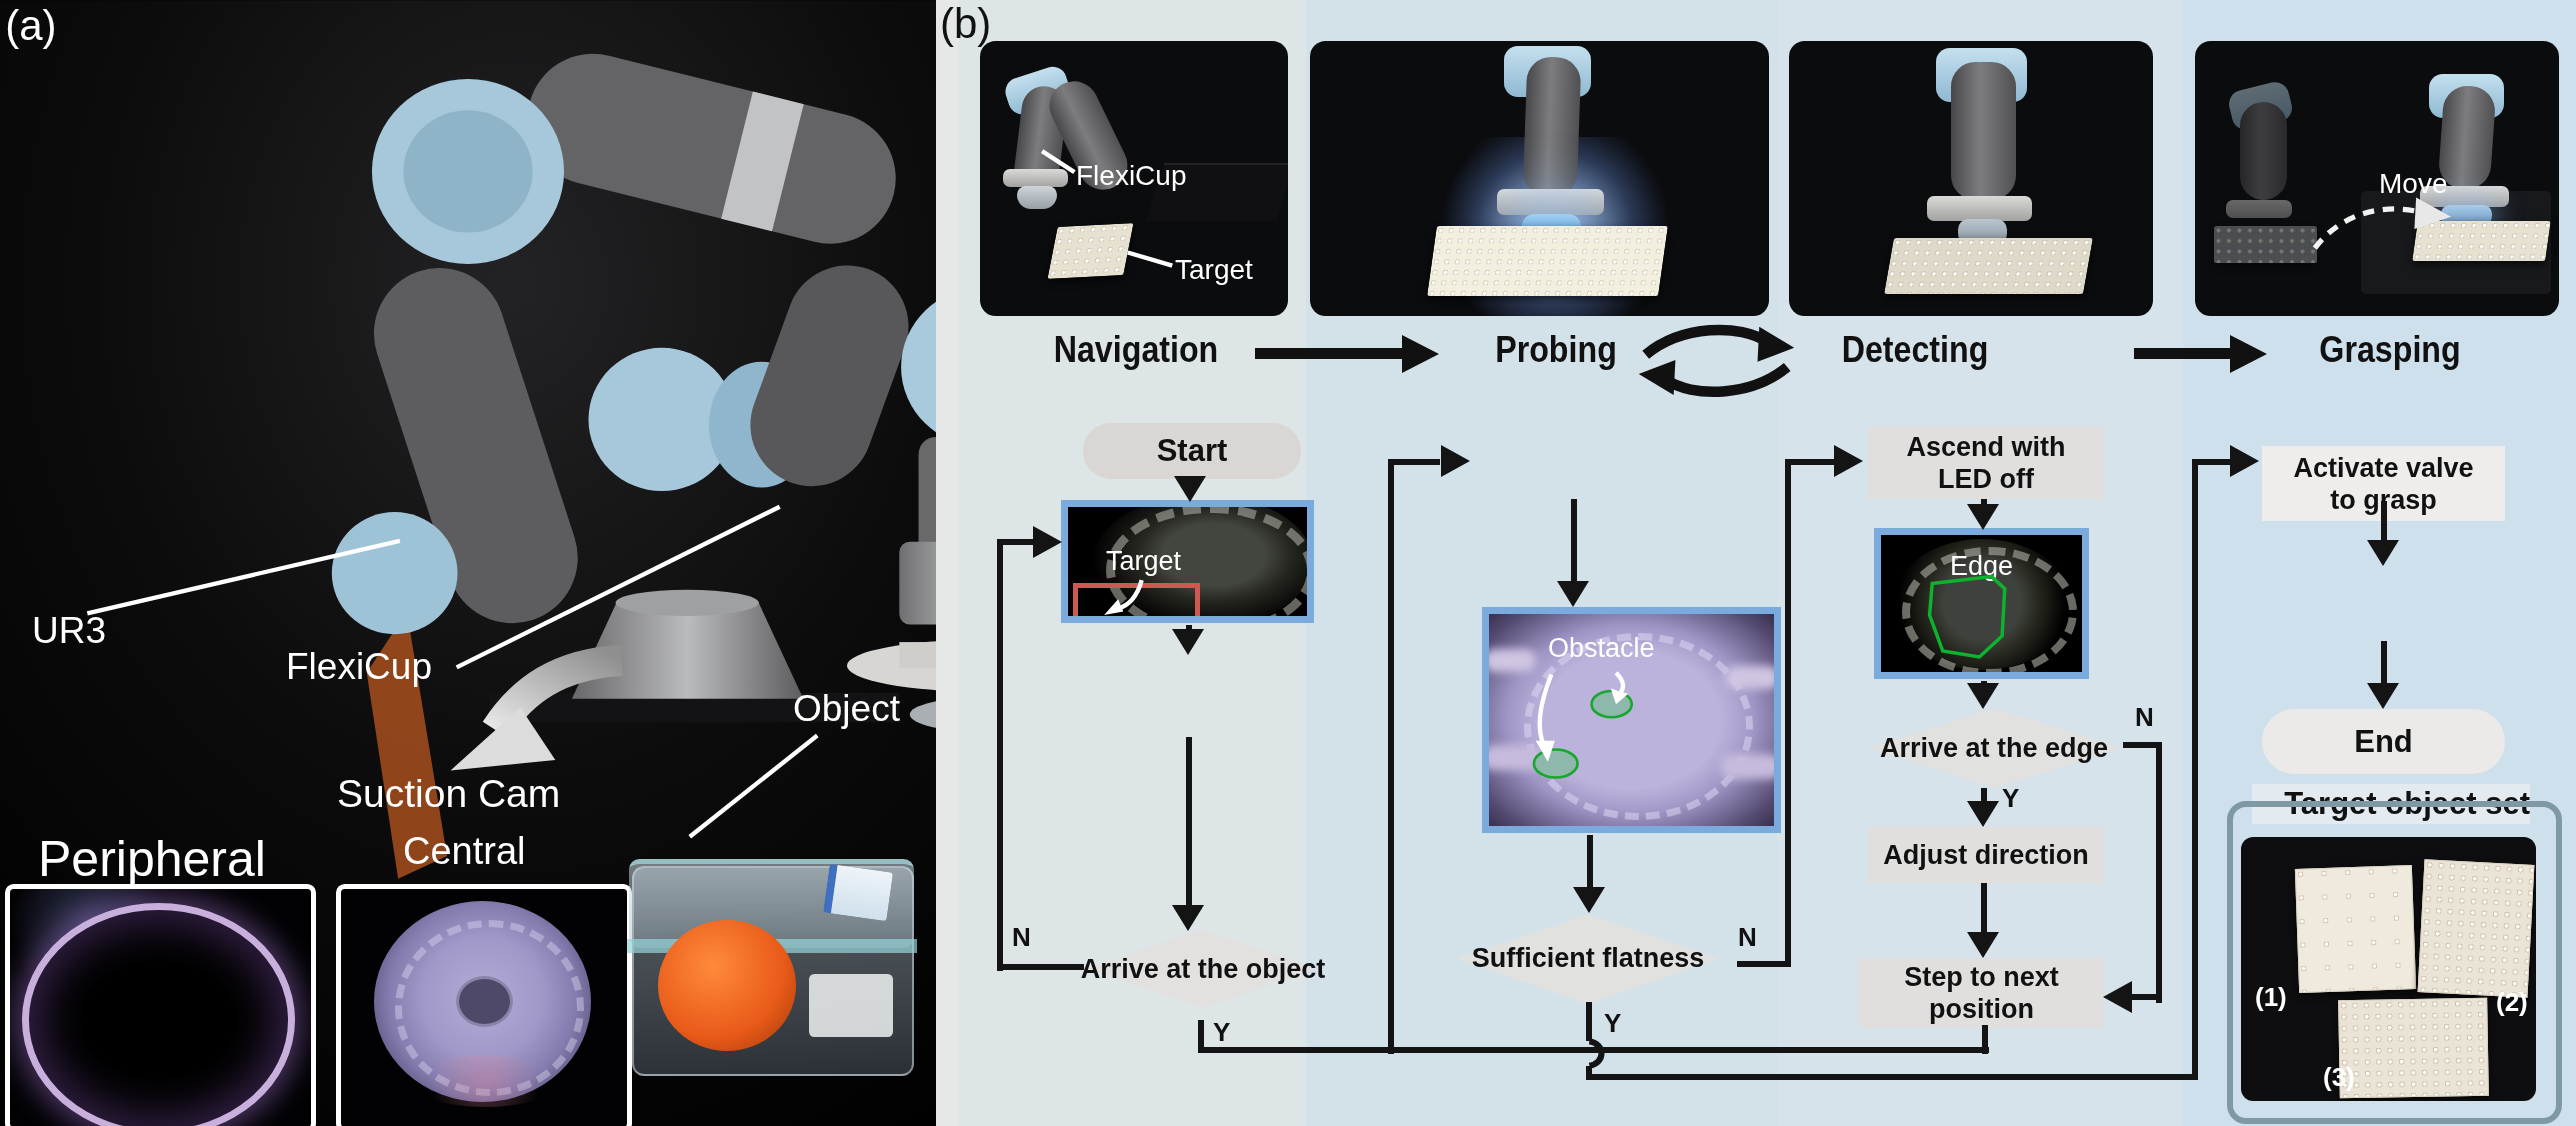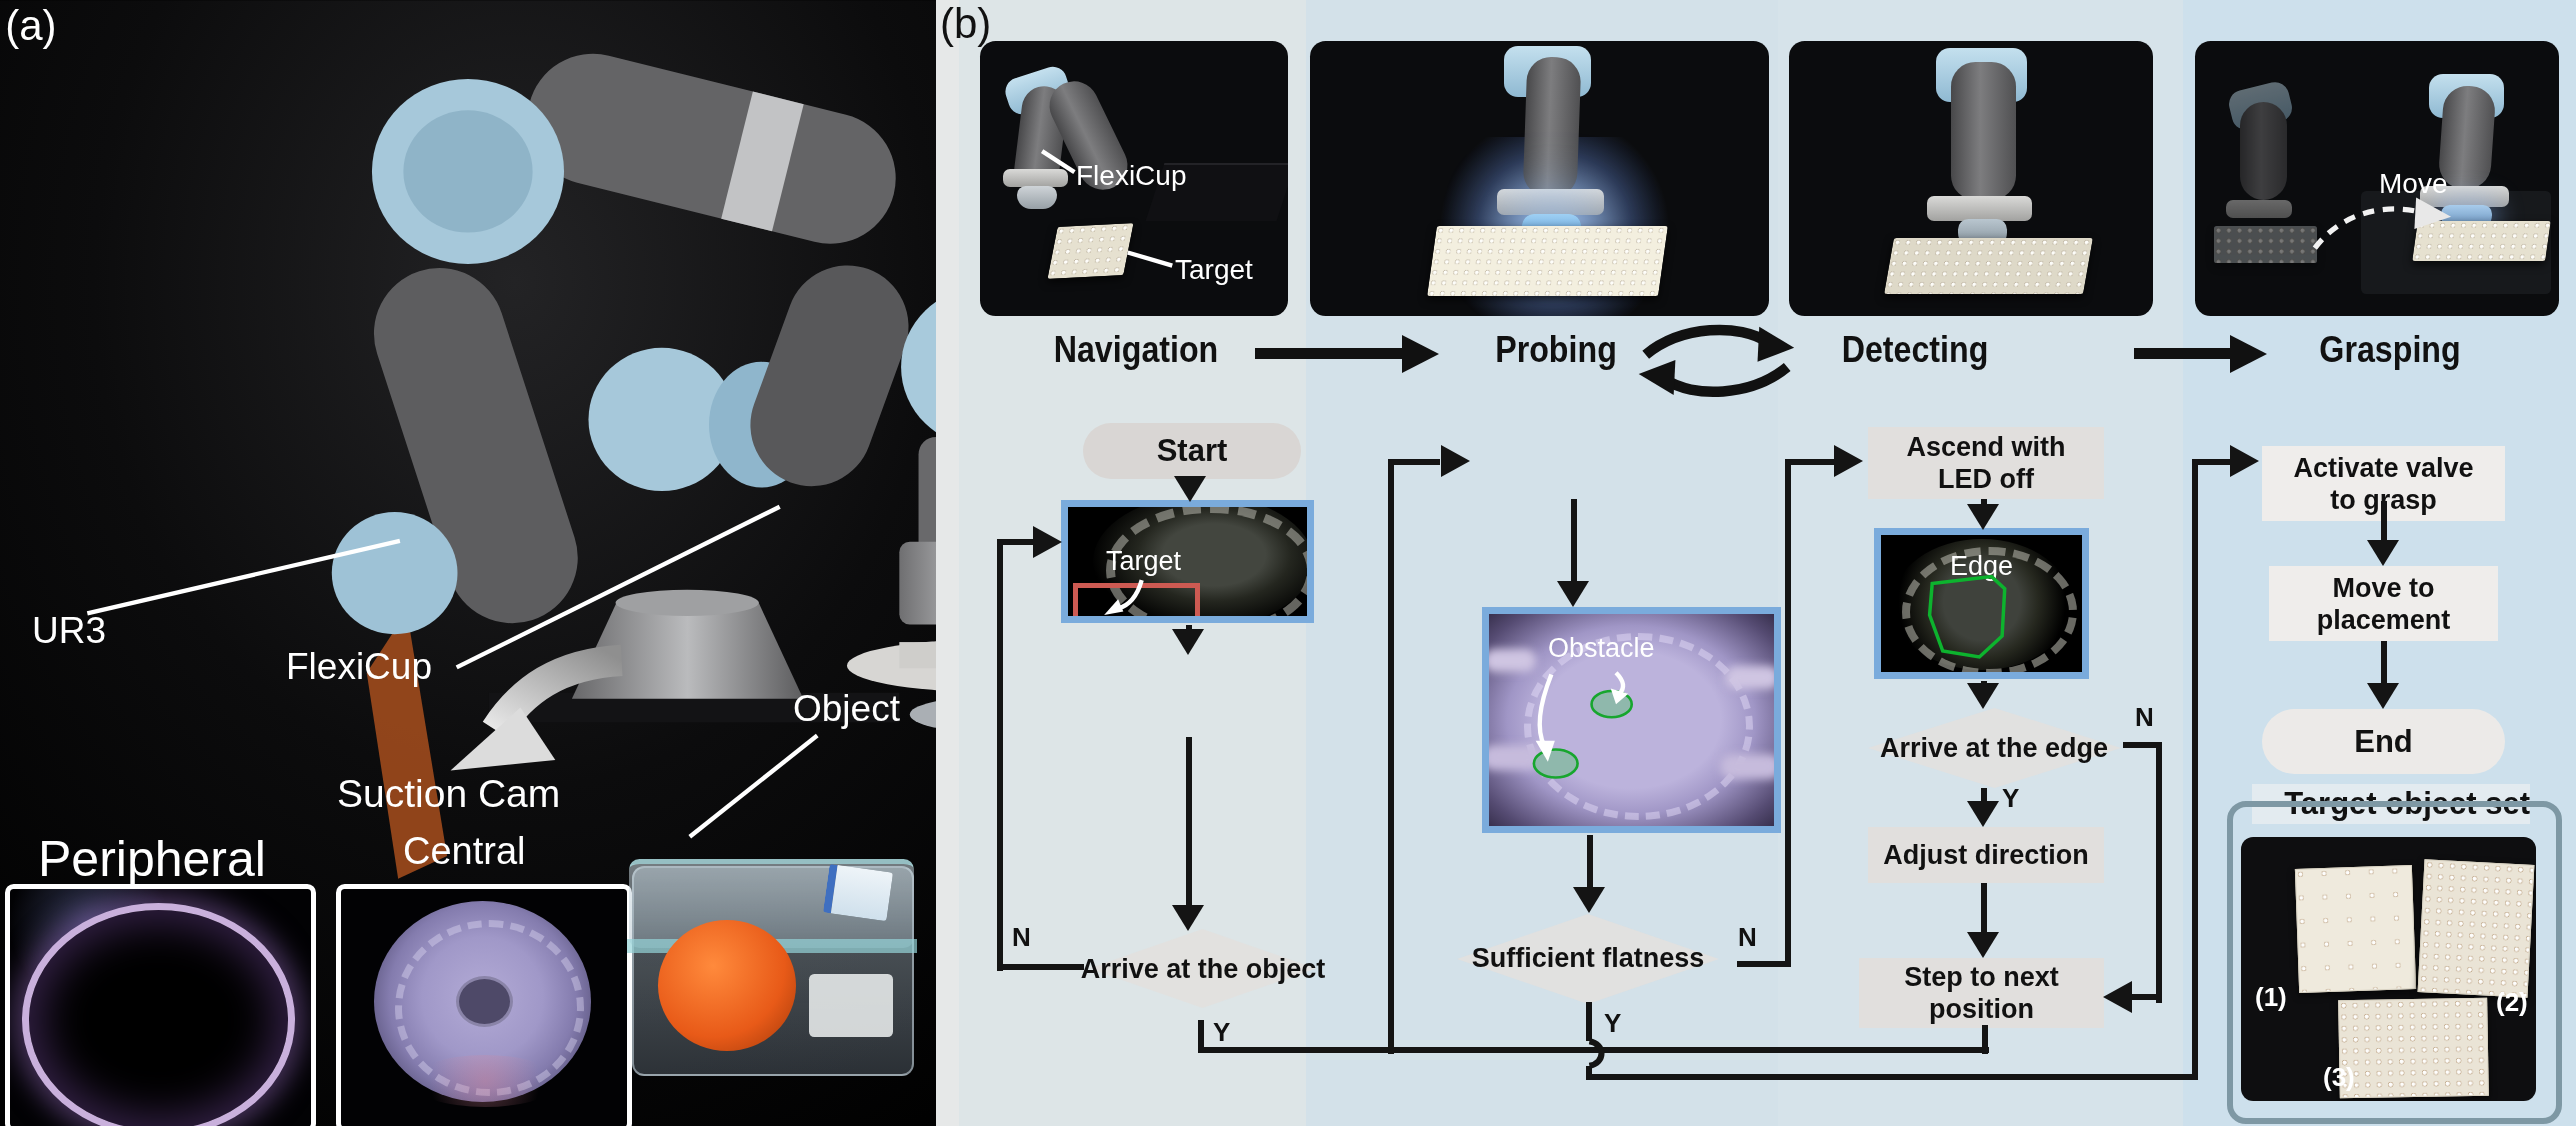--- a/index.html
+++ b/index.html
@@ -238,22 +238,20 @@
     <div class="wlabel" style="left:50%;top:15.7px;transform:translateX(-50%);">Edge</div>
   </div>
   <div class="diamond" style="left:1868px;top:708px;width:253px;height:80px;"></div>
   <div class="dtext" style="left:1994px;top:748px;">Arrive at the edge</div>
   <div class="box" style="left:1868px;top:827px;width:236px;height:56px;">Adjust direction</div>
   <div class="box" style="left:1859px;top:958px;width:245px;height:70px;">Step to next
 position</div>
 
   <div class="box light" style="left:2262px;top:426px;width:243px;height:75px;margin-top:20px;">Activate valve
 to grasp</div>
-  <div class="box light" style="left:2269px;top:566px;width:229px;height:75px;">Move to
-placement</div>
   <div class="pill" style="left:2262px;top:709px;width:243px;height:65px;background:#eceae8;">End</div>
   <div class="abs" style="left:2252px;top:784px;width:278px;height:40px;background:#e3ebf0;
        display:flex;align-items:center;justify-content:flex-end;">
     <span style="font-weight:bold;font-size:31px;white-space:nowrap;">Target object set</span>
   </div>
   <div class="abs" style="left:2227px;top:801px;width:323px;height:311px;border:6.1px solid #7e98a4;border-radius:19px;"></div>
   <div class="abs" style="left:2241px;top:837px;width:295px;height:264px;background:#0e0e10;border-radius:12.2px;overflow:hidden;">
     <div class="plate sparse" style="left:56px;top:30px;width:115px;height:122px;transform:rotate(-2deg);"></div>
     <div class="plate" style="left:180px;top:24.5px;width:108px;height:131px;transform:rotate(3deg);"></div>
     <div class="plate" style="left:98px;top:162px;width:147px;height:96px;transform:rotate(-1deg);"></div>

